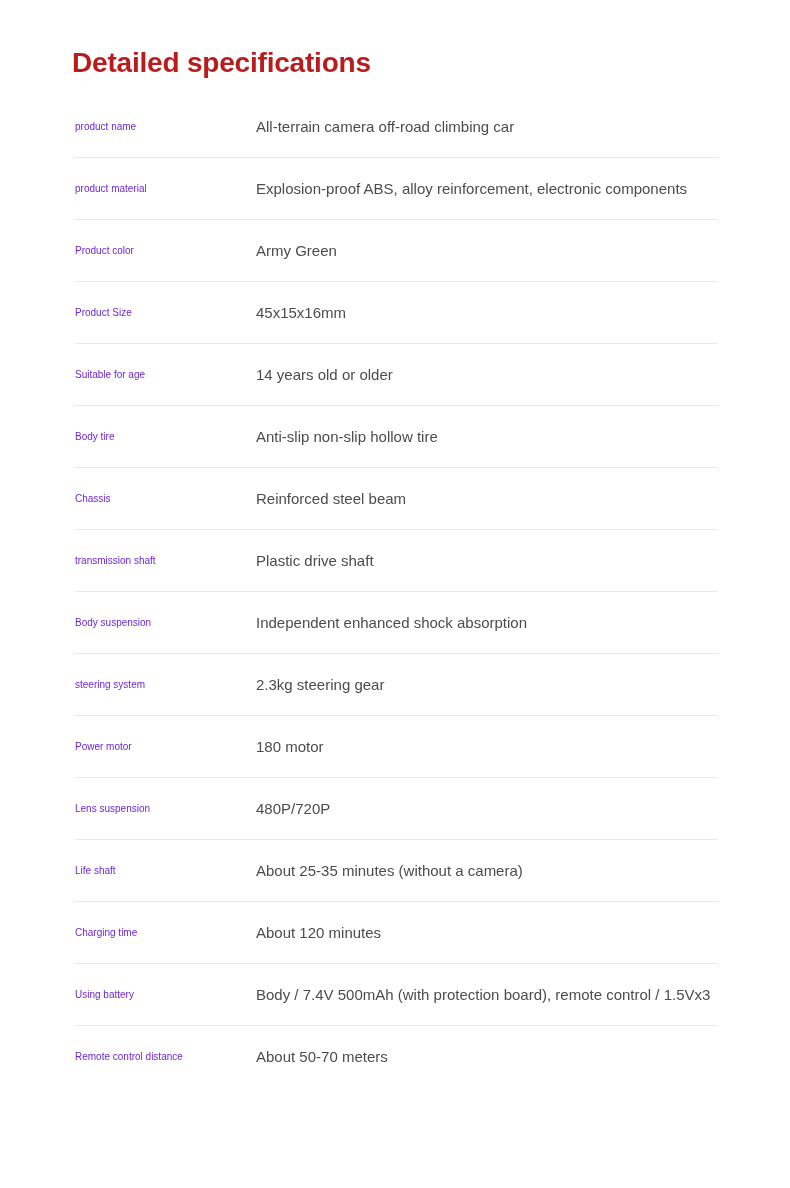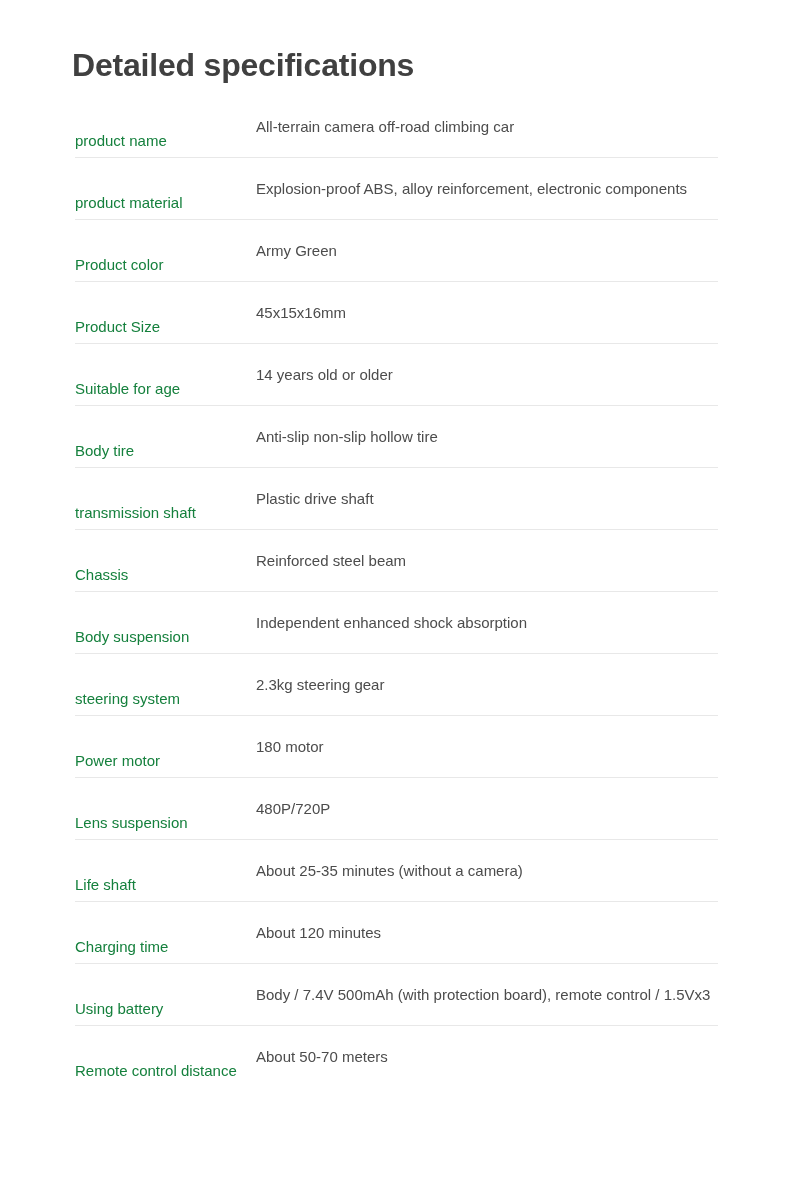--- a/index.html
+++ b/index.html
@@ -19,23 +19,23 @@
     position: relative;
     width: 790px;
     height: 1188px;
     background: #ffffff;
   }
 
   .page-title {
     position: absolute;
     left: 72px;
     top: 24px;
-    font-size: 32px;
+    font-size: 28px;
     font-weight: bold;
-    color: #404040;
+    color: #b91c1c;
     letter-spacing: -0.2px;
     line-height: 40px;
     white-space: nowrap;
   }
 
   .spec-table {
     position: absolute;
     left: 75px;
     top: 96px;
     width: 643px;
@@ -47,24 +47,24 @@
     box-sizing: border-box;
     border-bottom: 1px solid #e8e8e8;
   }
   .spec-row:last-child {
     border-bottom: none;
   }
 
   .spec-label {
     position: absolute;
     left: 0;
-    top: 35px;
+    top: 21px;
     width: 175px;
-    font-size: 15px;
-    color: #15803d;
+    font-size: 10px;
+    color: #6d28d9;
     line-height: 20px;
     white-space: nowrap;
   }
 
   .spec-value {
     position: absolute;
     left: 181px;
     top: 21px;
     font-size: 15px;
     color: #4c4c4c;
@@ -99,26 +99,26 @@
       </div>
       <div class="spec-row">
         <div class="spec-label">Suitable for age</div>
         <div class="spec-value">14 years old or older</div>
       </div>
       <div class="spec-row">
         <div class="spec-label">Body tire</div>
         <div class="spec-value">Anti-slip non-slip hollow tire</div>
       </div>
       <div class="spec-row">
+        <div class="spec-label">Chassis</div>
+        <div class="spec-value">Reinforced steel beam</div>
+      </div>
+      <div class="spec-row">
         <div class="spec-label">transmission shaft</div>
         <div class="spec-value">Plastic drive shaft</div>
-      </div>
-      <div class="spec-row">
-        <div class="spec-label">Chassis</div>
-        <div class="spec-value">Reinforced steel beam</div>
       </div>
       <div class="spec-row">
         <div class="spec-label">Body suspension</div>
         <div class="spec-value">Independent enhanced shock absorption</div>
       </div>
       <div class="spec-row">
         <div class="spec-label">steering system</div>
         <div class="spec-value">2.3kg steering gear</div>
       </div>
       <div class="spec-row">

